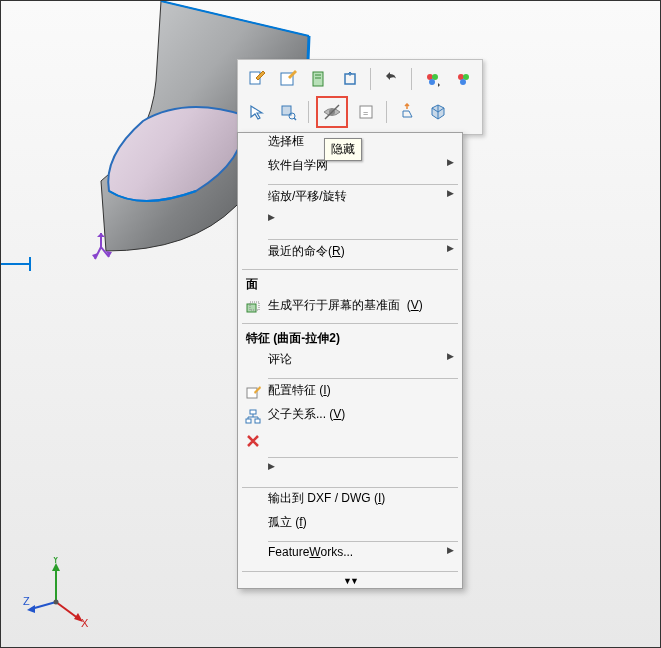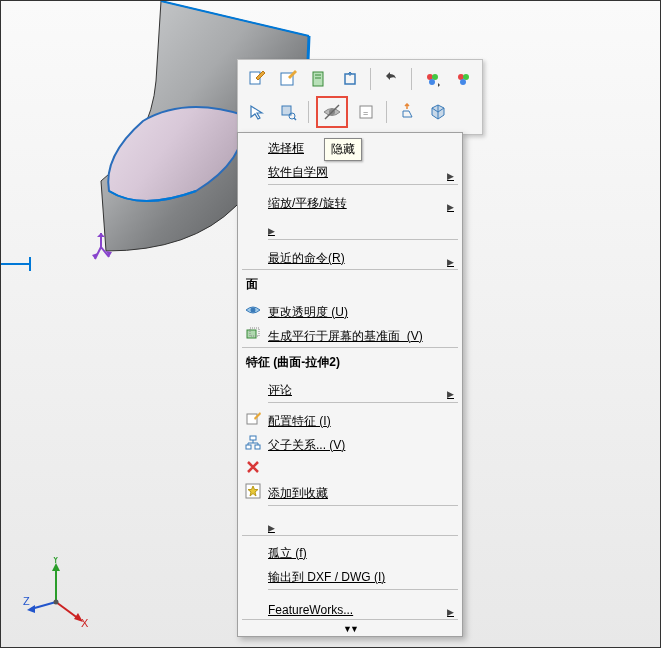--- a/index.html
+++ b/index.html
@@ -105,26 +105,25 @@
       position: absolute;
       top: 131px;
       left: 236px;
       width: 226px;
       background: #f5f5f5;
       border: 1px solid #a0a0a0;
       box-shadow: 3px 3px 6px rgba(0,0,0,0.25);
     }
     .menu-item {
       display: flex;
-      align-items: flex-end;
+      align-items: flex-start;
       height: 24px;
       padding: 0 8px 0 4px;
       cursor: pointer;
       position: relative;
-      text-decoration: underline;
     }
     .menu-icon {
       width: 22px;
       height: 22px;
       display: flex;
       align-items: center;
       justify-content: center;
       margin-right: 4px;
       flex-shrink: 0;
     }
@@ -350,29 +349,20 @@
     <span class="menu-label">最近的命令(<span class="underline">R</span>)</span>
     <span class="menu-arrow">▶</span>
   </div>
 
   <div class="menu-sep-full"></div>
   <div class="menu-header">面</div>
 
   <div class="menu-item">
     <span class="menu-icon">
       <svg width="16" height="16" viewBox="0 0 16 16">
-          <path d="M1 8 Q8 2 15 8 Q8 14 1 8 Z" fill="#9dc8e8" stroke="#3a7ab8"></path>
-          <circle cx="8" cy="8" r="2.5" fill="#3a7ab8"></circle>
-        </svg>
-    </span>
-    <span class="menu-label">更改透明度 (<span class="underline">U</span>)</span>
-  </div>
-  <div class="menu-item">
-    <span class="menu-icon">
-      <svg width="16" height="16" viewBox="0 0 16 16">
           <rect x="2" y="4" width="9" height="8" fill="#b0d8b0" stroke="#3a8a3a"></rect>
           <rect x="5" y="2" width="9" height="8" fill="none" stroke="#888" stroke-dasharray="1,1"></rect>
         </svg>
     </span>
     <span class="menu-label">生成平行于屏幕的基准面&nbsp;&nbsp;(<span class="underline">V</span>)</span>
   </div>
 
   <div class="menu-sep-full"></div>
   <div class="menu-header">特征 (曲面-拉伸2)</div>
 
@@ -402,44 +392,35 @@
     </span>
     <span class="menu-label">父子关系... (<span class="underline">V</span>)</span>
   </div>
   <div class="menu-item">
     <span class="menu-icon">
       <svg width="16" height="16" viewBox="0 0 16 16">
           <path d="M3 3 L13 13 M13 3 L3 13" stroke="#d83838" stroke-width="2.5"></path>
         </svg>
     </span>
   </div>
-  <div class="menu-item">
-    <span class="menu-icon">
-      <svg width="16" height="16" viewBox="0 0 16 16">
-          <rect x="1" y="1" width="14" height="14" fill="#fff" stroke="#888"></rect>
-          <path d="M8 3 L9.5 6.5 L13 6.5 L10 9 L11 13 L8 10.5 L5 13 L6 9 L3 6.5 L6.5 6.5 Z" fill="#e8c838" stroke="#b89818"></path>
-        </svg>
-    </span>
-    <span class="menu-label">添加到收藏</span>
-  </div>
   <div class="menu-sep"></div>
   <div class="menu-item">
     <span class="menu-icon"></span>
     <span class="menu-arrow">▶</span>
   </div>
 
   <div class="menu-sep-full"></div>
 
   <div class="menu-item">
     <span class="menu-icon"></span>
+    <span class="menu-label">输出到 DXF / DWG (<span class="underline">I</span>)</span>
+  </div>
+  <div class="menu-item">
+    <span class="menu-icon"></span>
     <span class="menu-label">孤立 (<span class="underline">f</span>)</span>
-  </div>
-  <div class="menu-item">
-    <span class="menu-icon"></span>
-    <span class="menu-label">输出到 DXF / DWG (<span class="underline">I</span>)</span>
   </div>
   <div class="menu-sep"></div>
   <div class="menu-item">
     <span class="menu-icon"></span>
     <span class="menu-label">Feature<span class="underline">W</span>orks...</span>
     <span class="menu-arrow">▶</span>
   </div>
   <div class="menu-sep-full"></div>
   <div class="menu-expand">▼▼</div>
 </div>

